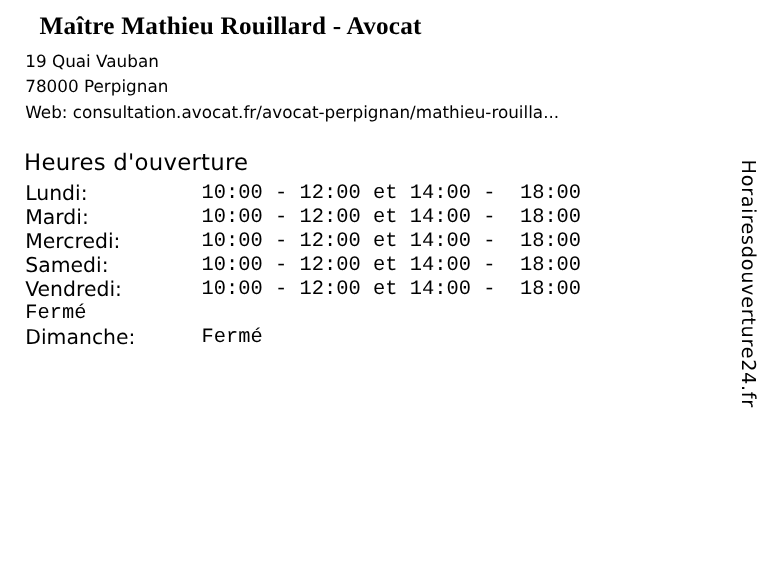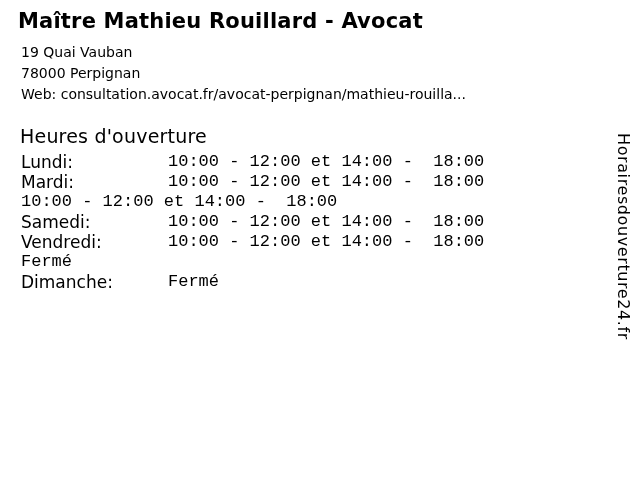--- a/index.html
+++ b/index.html
@@ -11,27 +11,28 @@
     position: relative;
     width: 640px;
     height: 480px;
     background: #ffffff;
     color: #000000;
     font-family: "DejaVu Sans", "Liberation Sans", sans-serif;
     overflow: hidden;
   }
   .title {
     position: absolute;
-    left: 18px;
+    left: 33px;
     top: 9px;
     margin: 0;
     font-size: 21px;
     font-weight: bold;
     letter-spacing: 0.2px;
     white-space: nowrap;
+    font-family: Liberation Serif, serif;
   }
   .address-block {
     position: absolute;
     left: 21px;
     top: 42px;
     font-size: 14px;
     line-height: 21px;
     white-space: nowrap;
   }
   .hours-heading {
@@ -93,20 +94,21 @@
   <div class="hours-table">
     <div class="hours-row">
       <span class="hours-day">Lundi:</span>
       <span class="hours-time">10:00 - 12:00 et 14:00 -  18:00</span>
     </div>
     <div class="hours-row">
       <span class="hours-day">Mardi:</span>
       <span class="hours-time">10:00 - 12:00 et 14:00 -  18:00</span>
     </div>
     <div class="hours-row">
+      <span class="hours-day">Mercredi:</span>
       <span class="hours-time">10:00 - 12:00 et 14:00 -  18:00</span>
     </div>
     <div class="hours-row">
       <span class="hours-day">Samedi:</span>
       <span class="hours-time">10:00 - 12:00 et 14:00 -  18:00</span>
     </div>
     <div class="hours-row">
       <span class="hours-day">Vendredi:</span>
       <span class="hours-time">10:00 - 12:00 et 14:00 -  18:00</span>
     </div>

